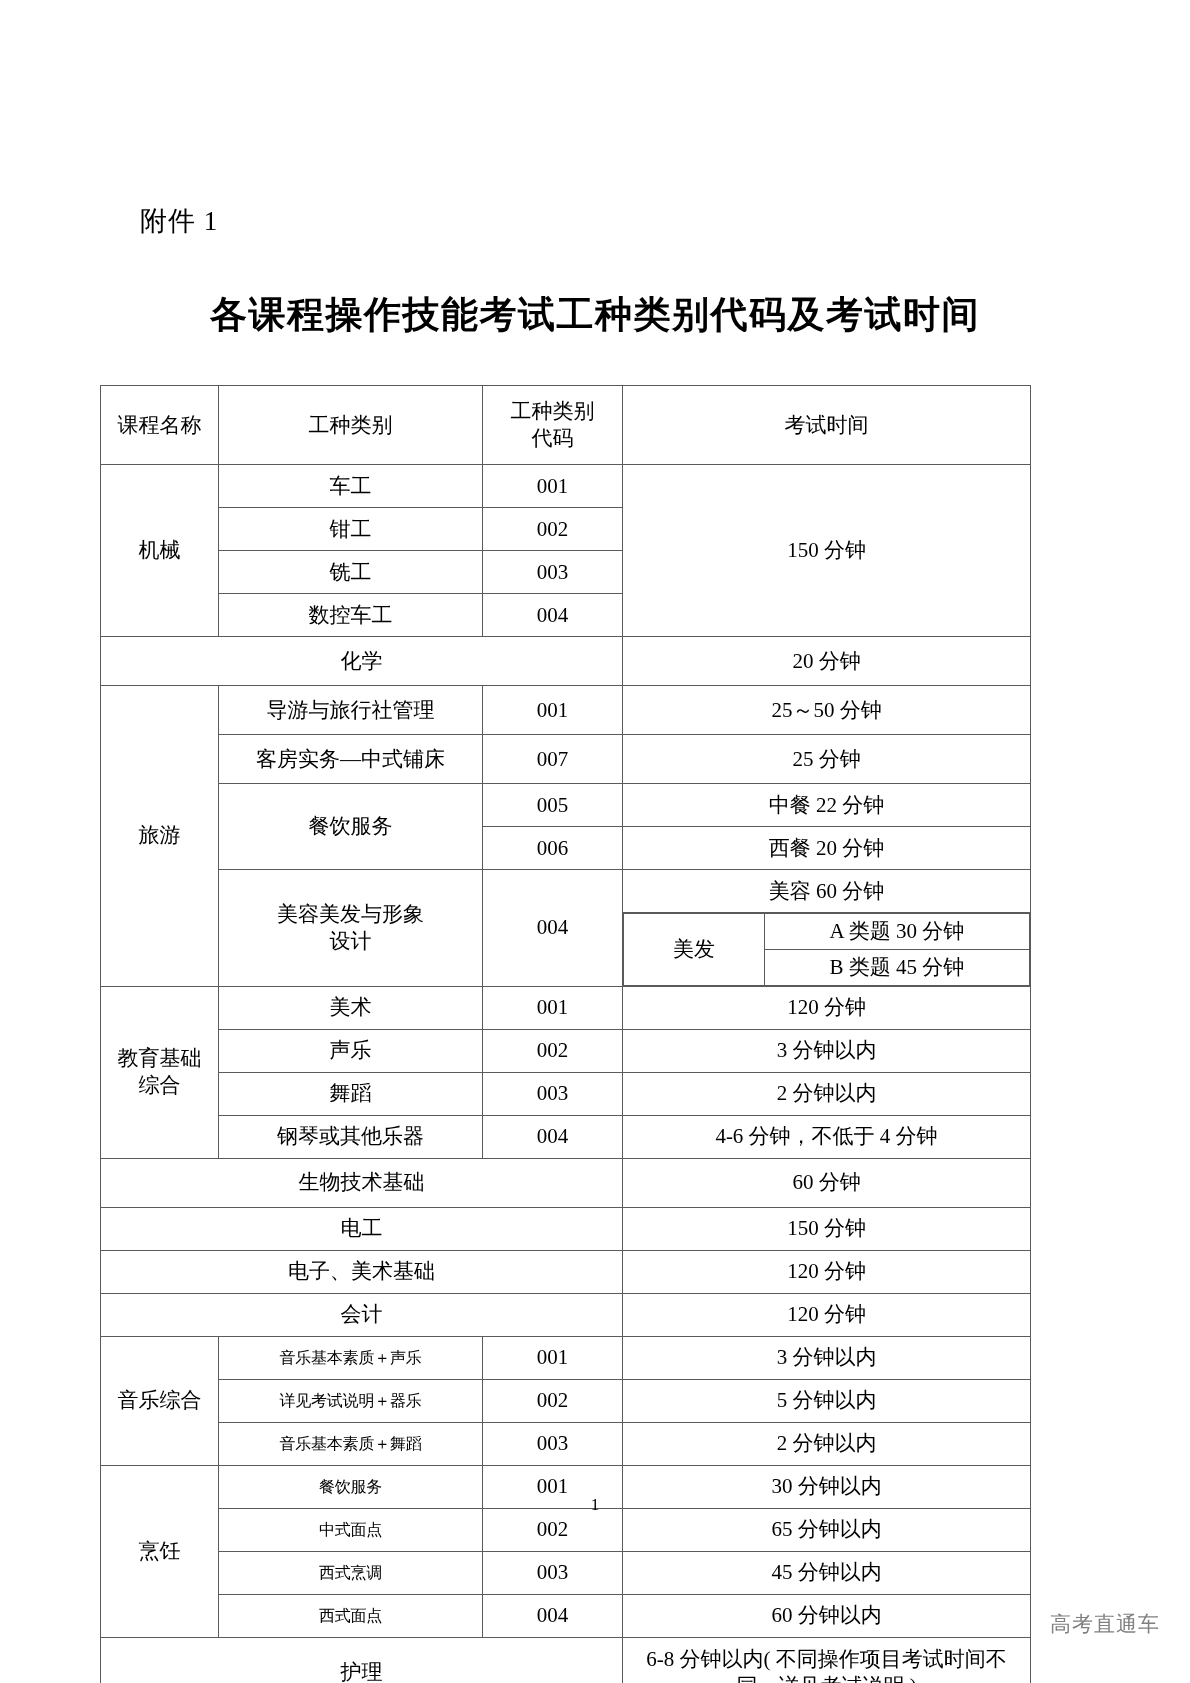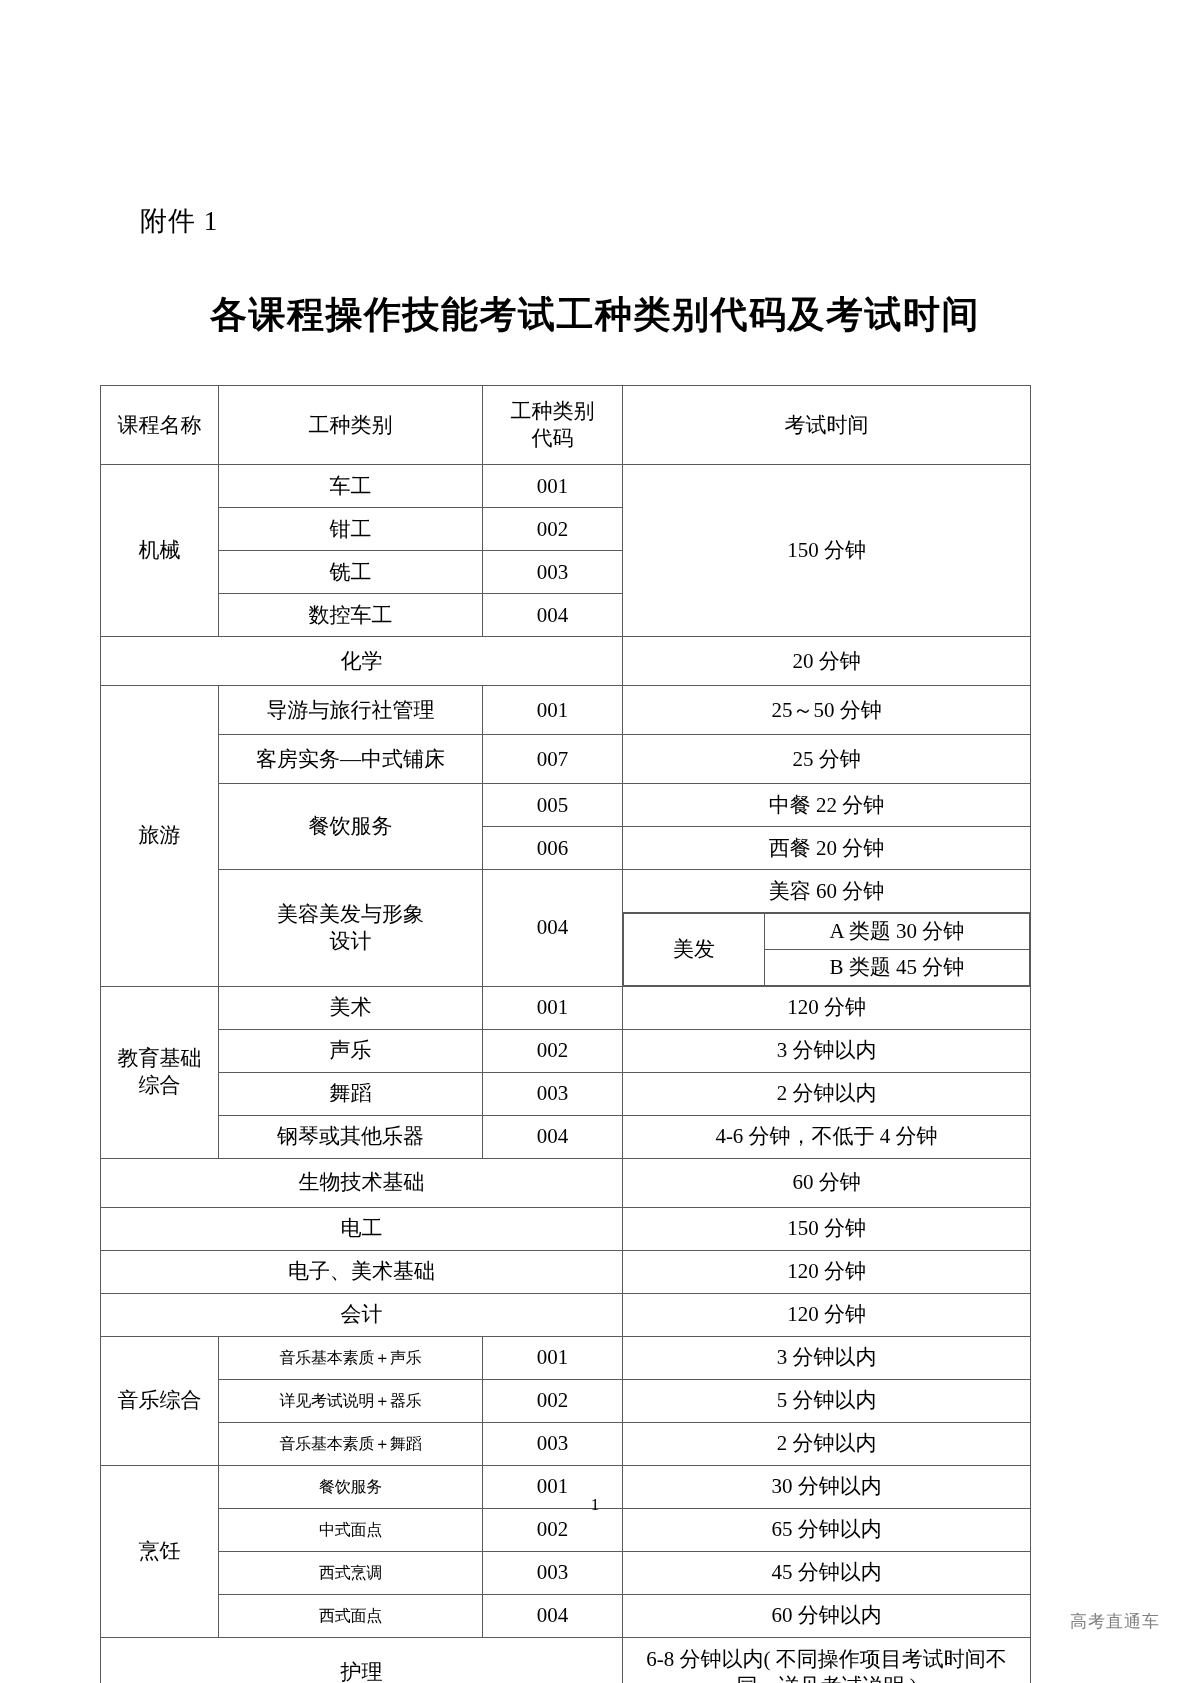--- a/index.html
+++ b/index.html
@@ -124,21 +124,21 @@
     top: 1495px;
     text-align: center;
     font-size: 17px;
     font-family: "Liberation Serif", "DejaVu Serif", serif;
   }
 
   .watermark {
     position: absolute;
     right: 30px;
     top: 1610px;
-    font-size: 17px;
+    font-size: 21px;
     color: #808080;
     letter-spacing: 1px;
     font-family: Liberation Mono, monospace;
   }
 </style>
 </head>
 <body>
 
 <div class="page">
 

